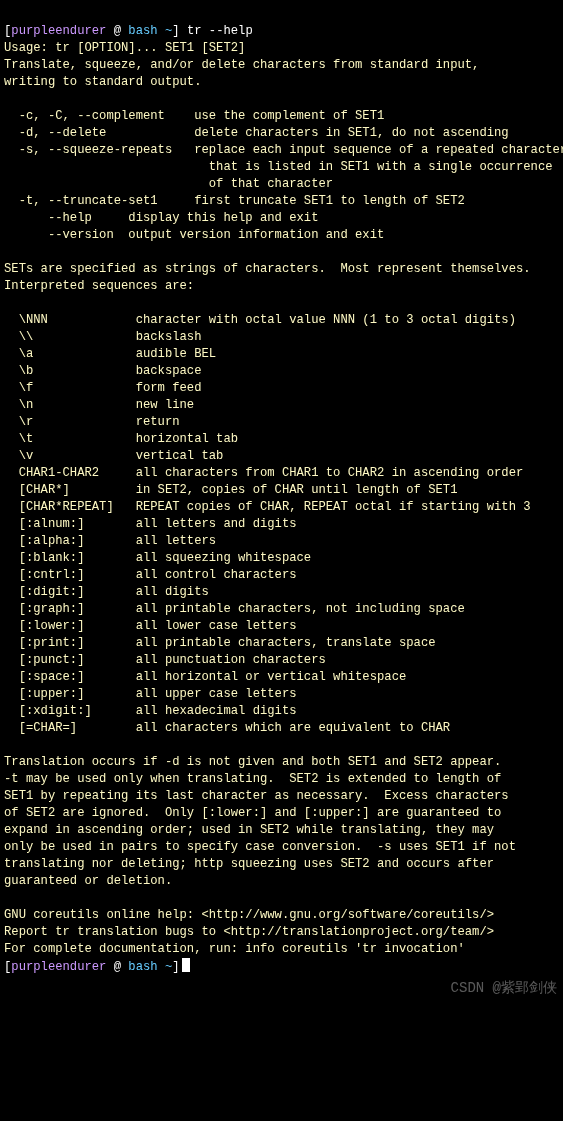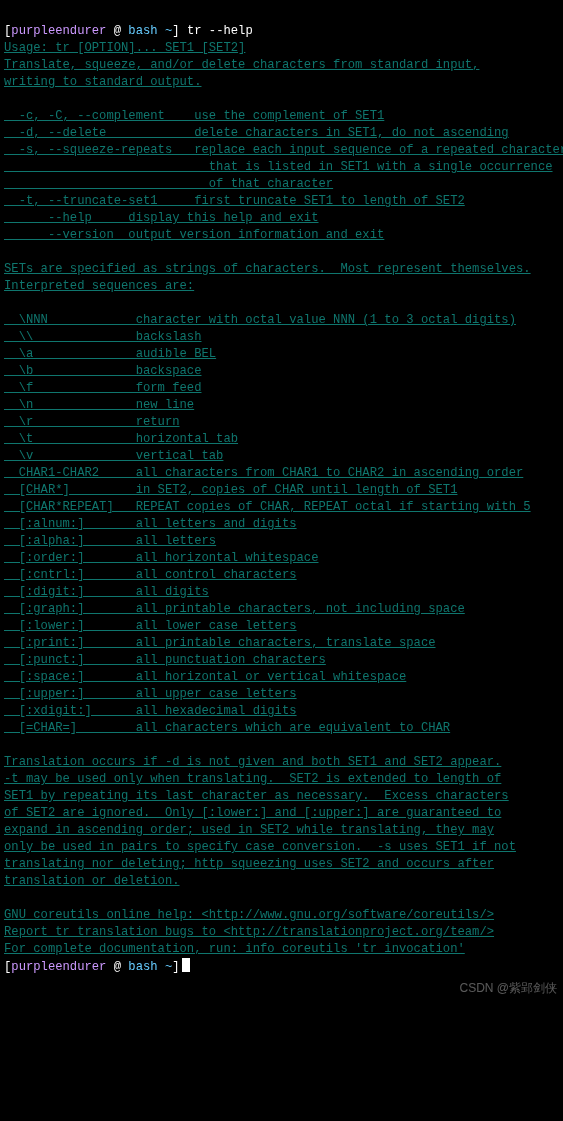--- a/index.html
+++ b/index.html
@@ -14,36 +14,36 @@
   }
   .terminal {
     padding: 6px 4px 10px 4px;
     white-space: pre;
     position: relative;
   }
   .prompt-path { color: #cc99ff; text-align: right; }
   .prompt-sep  { color: #ffffff; }
   .prompt-shell{ color: #66ccff; }
   .cmd         { color: #ffffff; }
-  .out         { color: #0f766e; text-decoration: underline; }
+  .out         { color: #fef9c3; }
   .cursor {
     display: inline-block;
     width: 8px;
     height: 14px;
     background: #ffffff;
     vertical-align: -2px;
     margin-left: 2px;
   }
   .watermark {
     position: absolute;
     right: 6px;
     bottom: 6px;
-    font-size: 12px;
+    font-size: 14px;
     color: rgba(255,255,255,0.35);
-    font-family: Liberation Sans, sans-serif;
+    font-family: Liberation Mono, monospace;
     white-space: nowrap;
   }
 </style>
 </head>
 <body>
 
 <div class="terminal">
 <span><span class="prompt-sep">[</span><span class="prompt-path">purpleendurer</span><span class="prompt-sep"> @ </span><span class="prompt-shell">bash ~</span><span class="prompt-sep">]</span><span class="cmd"> tr --help</span></span>
 <span class="out">Usage: tr [OPTION]... SET1 [SET2]</span>
 <span class="out">Translate, squeeze, and/or delete characters from standard input,</span>
@@ -65,42 +65,42 @@
 <span class="out">  \\              backslash</span>
 <span class="out">  \a              audible BEL</span>
 <span class="out">  \b              backspace</span>
 <span class="out">  \f              form feed</span>
 <span class="out">  \n              new line</span>
 <span class="out">  \r              return</span>
 <span class="out">  \t              horizontal tab</span>
 <span class="out">  \v              vertical tab</span>
 <span class="out">  CHAR1-CHAR2     all characters from CHAR1 to CHAR2 in ascending order</span>
 <span class="out">  [CHAR*]         in SET2, copies of CHAR until length of SET1</span>
-<span class="out">  [CHAR*REPEAT]   REPEAT copies of CHAR, REPEAT octal if starting with 5</span>
+<span class="out">  [CHAR*REPEAT]   REPEAT copies of CHAR, REPEAT octal if starting with 3</span>
 <span class="out">  [:alnum:]       all letters and digits</span>
 <span class="out">  [:alpha:]       all letters</span>
-<span class="out">  [:order:]       all horizontal whitespace</span>
+<span class="out">  [:blank:]       all squeezing whitespace</span>
 <span class="out">  [:cntrl:]       all control characters</span>
 <span class="out">  [:digit:]       all digits</span>
 <span class="out">  [:graph:]       all printable characters, not including space</span>
 <span class="out">  [:lower:]       all lower case letters</span>
 <span class="out">  [:print:]       all printable characters, translate space</span>
 <span class="out">  [:punct:]       all punctuation characters</span>
 <span class="out">  [:space:]       all horizontal or vertical whitespace</span>
 <span class="out">  [:upper:]       all upper case letters</span>
 <span class="out">  [:xdigit:]      all hexadecimal digits</span>
 <span class="out">  [=CHAR=]        all characters which are equivalent to CHAR</span>
 <span class="out"></span>
 <span class="out">Translation occurs if -d is not given and both SET1 and SET2 appear.</span>
 <span class="out">-t may be used only when translating.  SET2 is extended to length of</span>
 <span class="out">SET1 by repeating its last character as necessary.  Excess characters</span>
 <span class="out">of SET2 are ignored.  Only [:lower:] and [:upper:] are guaranteed to</span>
 <span class="out">expand in ascending order; used in SET2 while translating, they may</span>
 <span class="out">only be used in pairs to specify case conversion.  -s uses SET1 if not</span>
 <span class="out">translating nor deleting; http squeezing uses SET2 and occurs after</span>
-<span class="out">translation or deletion.</span>
+<span class="out">guaranteed or deletion.</span>
 <span class="out"></span>
 <span class="out">GNU coreutils online help: &lt;http://www.gnu.org/software/coreutils/&gt;</span>
 <span class="out">Report tr translation bugs to &lt;http://translationproject.org/team/&gt;</span>
 <span class="out">For complete documentation, run: info coreutils 'tr invocation'</span>
 <span><span class="prompt-sep">[</span><span class="prompt-path">purpleendurer</span><span class="prompt-sep"> @ </span><span class="prompt-shell">bash ~</span><span class="prompt-sep">]</span><span class="cursor"></span></span>
 <div class="watermark">CSDN @紫郢剑侠</div>
 </div>
 
 </body></html>

